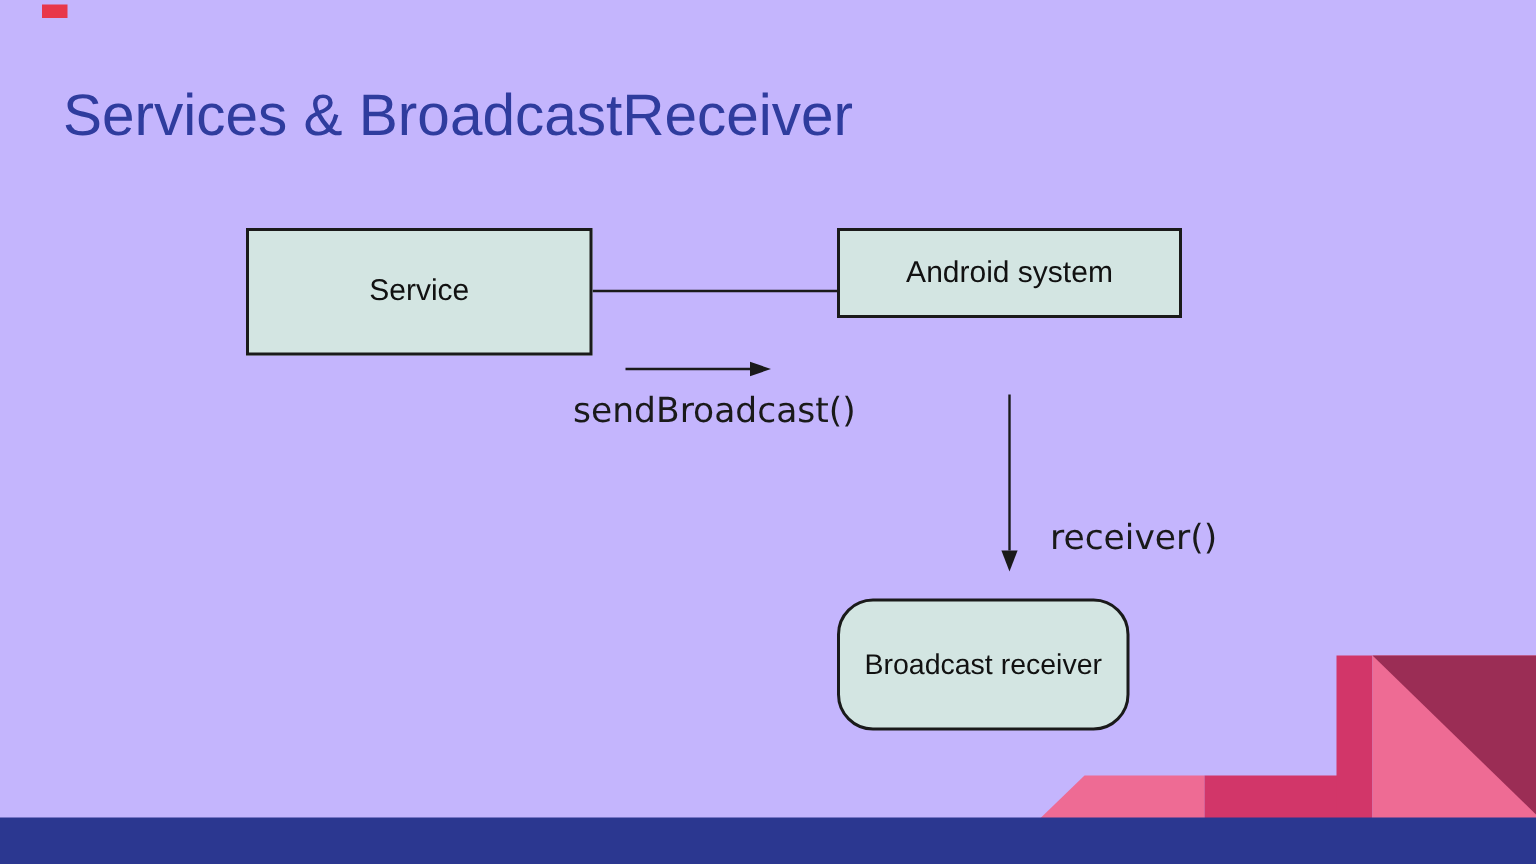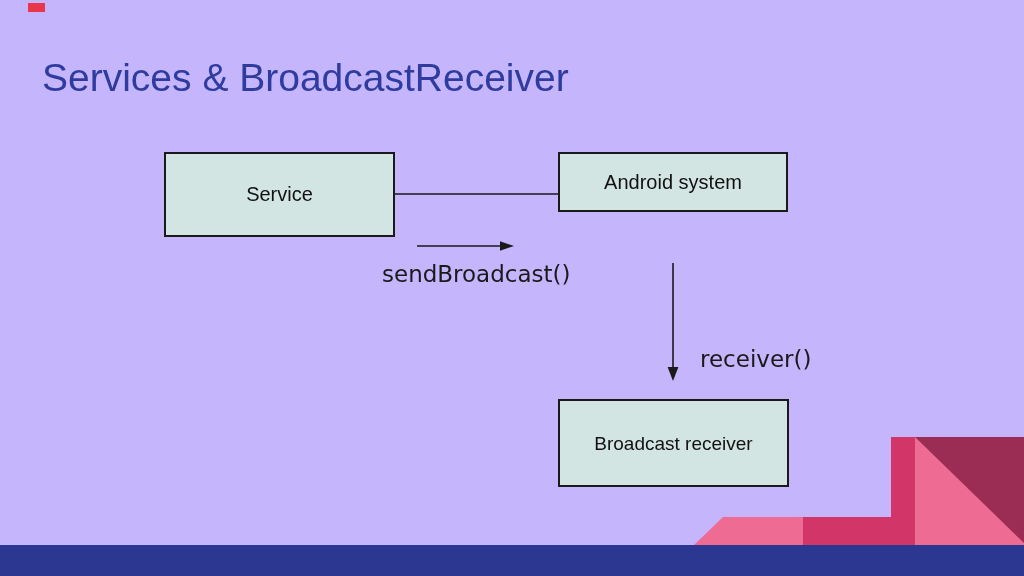--- a/index.html
+++ b/index.html
@@ -38,21 +38,21 @@
     border: 2px solid #1A1A1A;
     box-sizing: border-box;
     display: flex;
     align-items: center;
     justify-content: center;
     color: #111111;
     font-size: 20px;
   }
   .dbox.service  { left: 164px; top: 152px; width: 231px; height: 85px; }
   .dbox.android  { left: 558px; top: 152px; width: 230px; height: 60px; }
-  .dbox.receiver { left: 558px; top: 399px; width: 231px; height: 88px; font-size: 19px; line-height: 27px; }
+  .dbox.receiver { left: 558px; top: 399px; width: 195px; height: 88px; font-size: 19px; line-height: 27px; border-radius: 24px; }
 
   
   .code-label {
     position: absolute;
     font-family: "DejaVu Sans", sans-serif;
     font-size: 23px;
     color: #1A1A1A;
     white-space: nowrap;
   }
   .code-label.send { left: 382px; top: 261px; }

